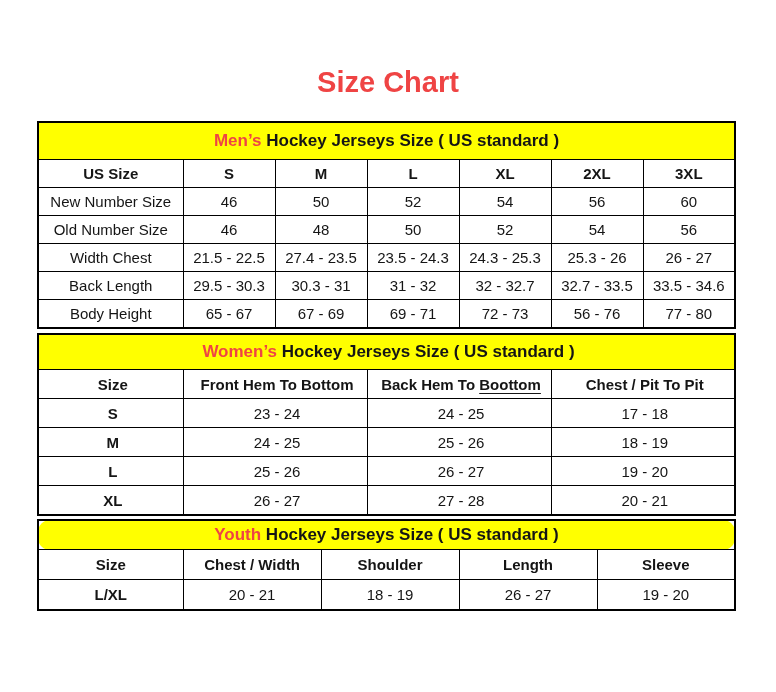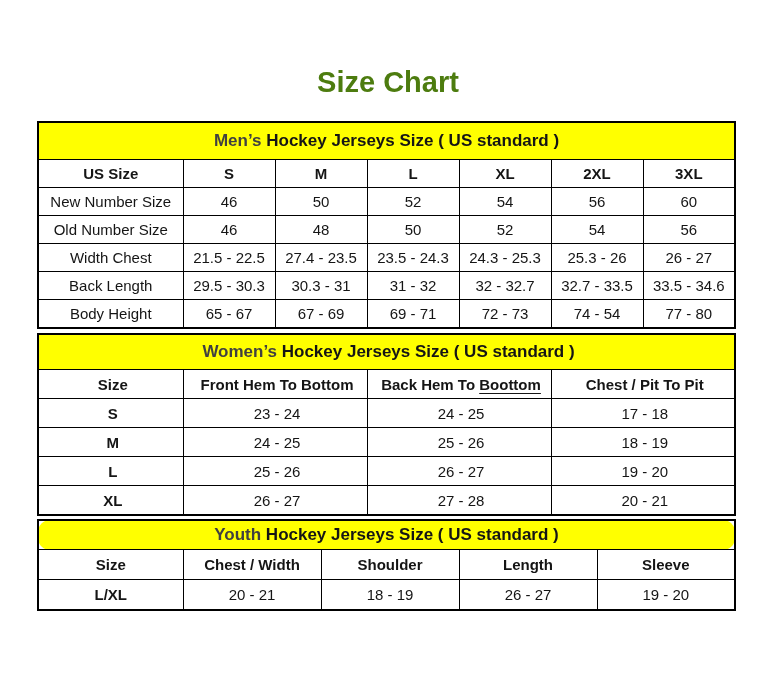--- a/index.html
+++ b/index.html
@@ -14,21 +14,21 @@
   .title {
     position: absolute;
     top: 66px;
     left: 0;
     width: 100%;
     margin: 0;
     text-align: center;
     font-size: 29px;
     line-height: 1.15;
     font-weight: 700;
-    color: #4d7c0f;
+    color: #ef4444;
   }
   .tables {
     position: absolute;
     top: 121px;
     left: 37px;
     width: 697px;
   }
   table {
     border-collapse: collapse;
     table-layout: fixed;
@@ -43,21 +43,21 @@
     color: #151515;
     padding: 0 2px;
     overflow: hidden;
     white-space: nowrap;
   }
   .band-cell {
     background: #FFFF00;
     font-weight: 700;
     font-size: 17px;
   }
-  .red { color: #404040; margin-top: 24px; }
+  .red { color: #ef4444; margin-top: 24px; }
   .hdr { font-weight: 700; }
   .lbl-bold { font-weight: 700; }
   .misspelled {
     text-decoration-line: underline;
     text-decoration-style: wavy;
     text-decoration-color: #CC0000;
     text-decoration-thickness: 1px;
     text-underline-offset: 3px;
     text-decoration: underline;
   }
@@ -139,21 +139,21 @@
           <td>32 - 32.7</td>
           <td>32.7 - 33.5</td>
           <td>33.5 - 34.6</td>
         </tr>
         <tr>
           <td>Body Height</td>
           <td>65 - 67</td>
           <td>67 - 69</td>
           <td>69 - 71</td>
           <td>72 - 73</td>
-          <td>74 - 54</td>
+          <td>56 - 76</td>
           <td>77 - 80</td>
         </tr>
       </tbody>
     </table>
 
     <table class="t-women">
       <colgroup>
         <col style="width:145px">
           <col style="width:184px">
           <col style="width:184px">

